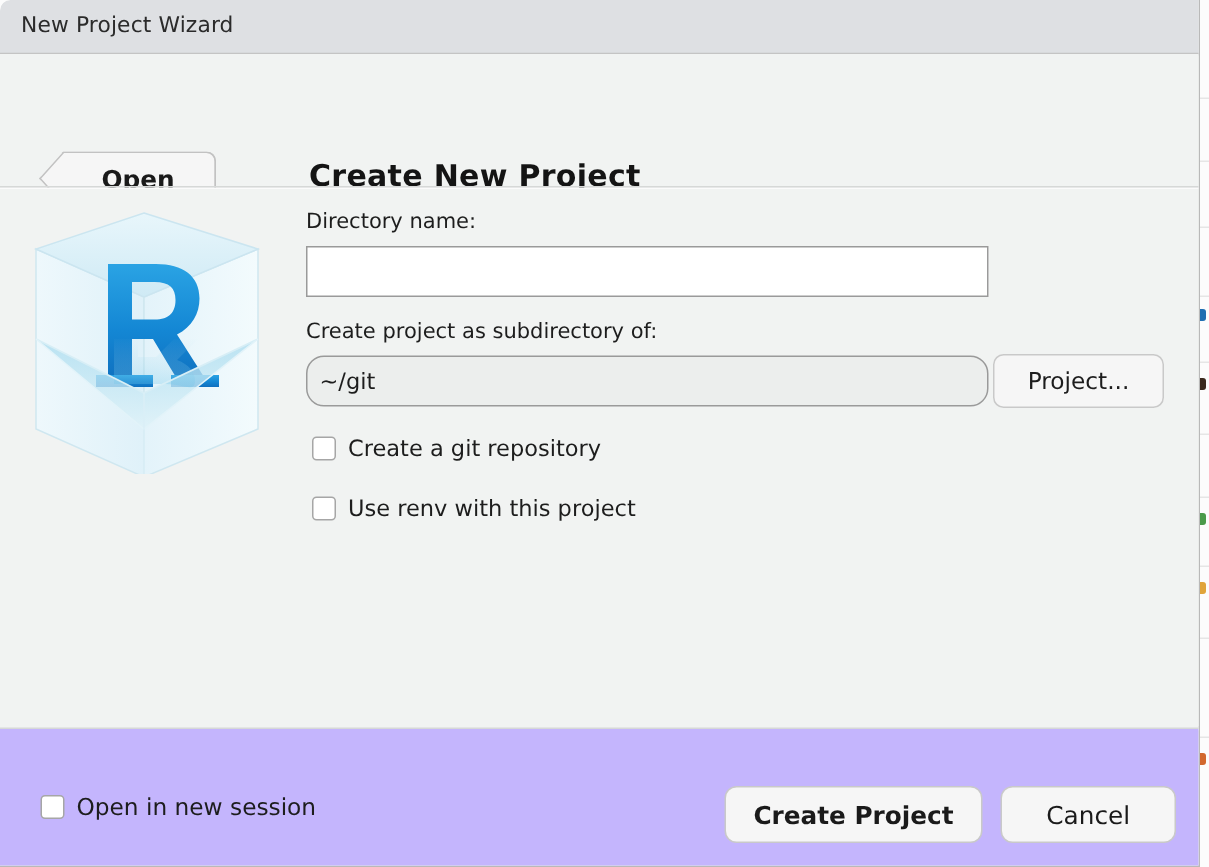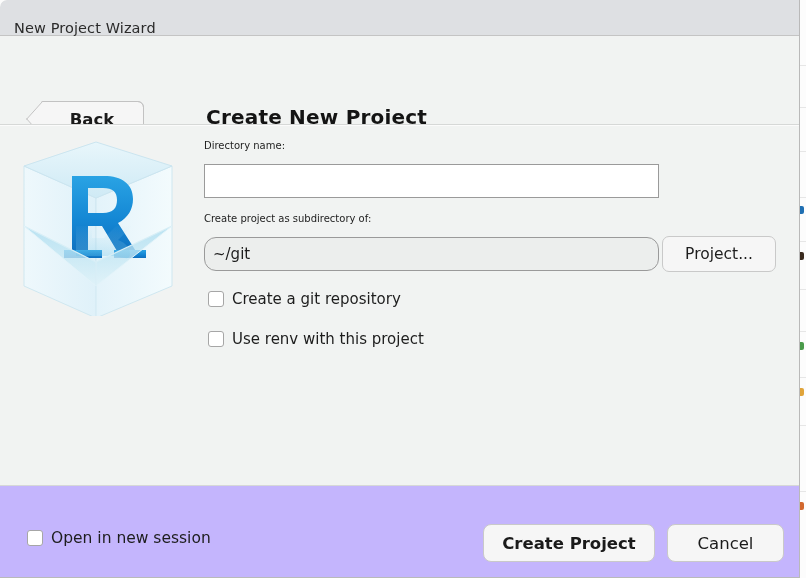--- a/index.html
+++ b/index.html
@@ -54,21 +54,21 @@
     width: 800px;
     height: 36px;
     background: #dee0e3;
     border-bottom: 1px solid #c4c4c4;
     box-sizing: border-box;
     border-top-left-radius: 7px;
   }
   #titlebar .title-text {
     position: absolute;
     left: 14px;
-    top: 20px;
+    top: 9px;
     font-size: 14.5px;
     color: #2b2b2b;
     letter-spacing: 0.1px;
   }
 
   
   #header {
     position: absolute;
     left: 0; top: 37px;
     width: 800px;
@@ -147,21 +147,21 @@
     left: 18px;
     top: 12px;
     width: 160px;
     height: 178px;
     overflow: hidden;
   }
   #project-icon svg { display: block; }
 
   .field-label {
     position: absolute;
-    font-size: 10px;
+    font-size: 14px;
     color: #1d1d1d;
   }
   #label-dirname { left: 204px; top: 14px; }
   #label-subdir  { left: 204px; top: 87px; }
 
   #input-dirname {
     position: absolute;
     left: 204px;
     top: 38px;
     width: 455px;
@@ -315,21 +315,21 @@
 
   <div id="header">
 
     <div id="back-button">
       <div class="chev-bg"></div>
       <div class="chev-outline">
         <svg width="118" height="36" viewBox="0 0 118 36">
           <path d="M16.5 0.5 L111.5 0.5 A6 6 0 0 1 117.5 6.5 L117.5 29.5 A6 6 0 0 1 111.5 35.5 L16.5 35.5 L0.8 18 Z" fill="none" stroke="#c2c2c2" stroke-width="1"></path>
         </svg>
       </div>
-      <div id="back-label">Back</div>
+      <div id="back-label">Open</div>
     </div>
 
     <div id="page-title">Create New Project</div>
   </div>
 
   <div id="header-sep"></div>
 
   <div id="body-area">
 
     <div id="project-icon">

